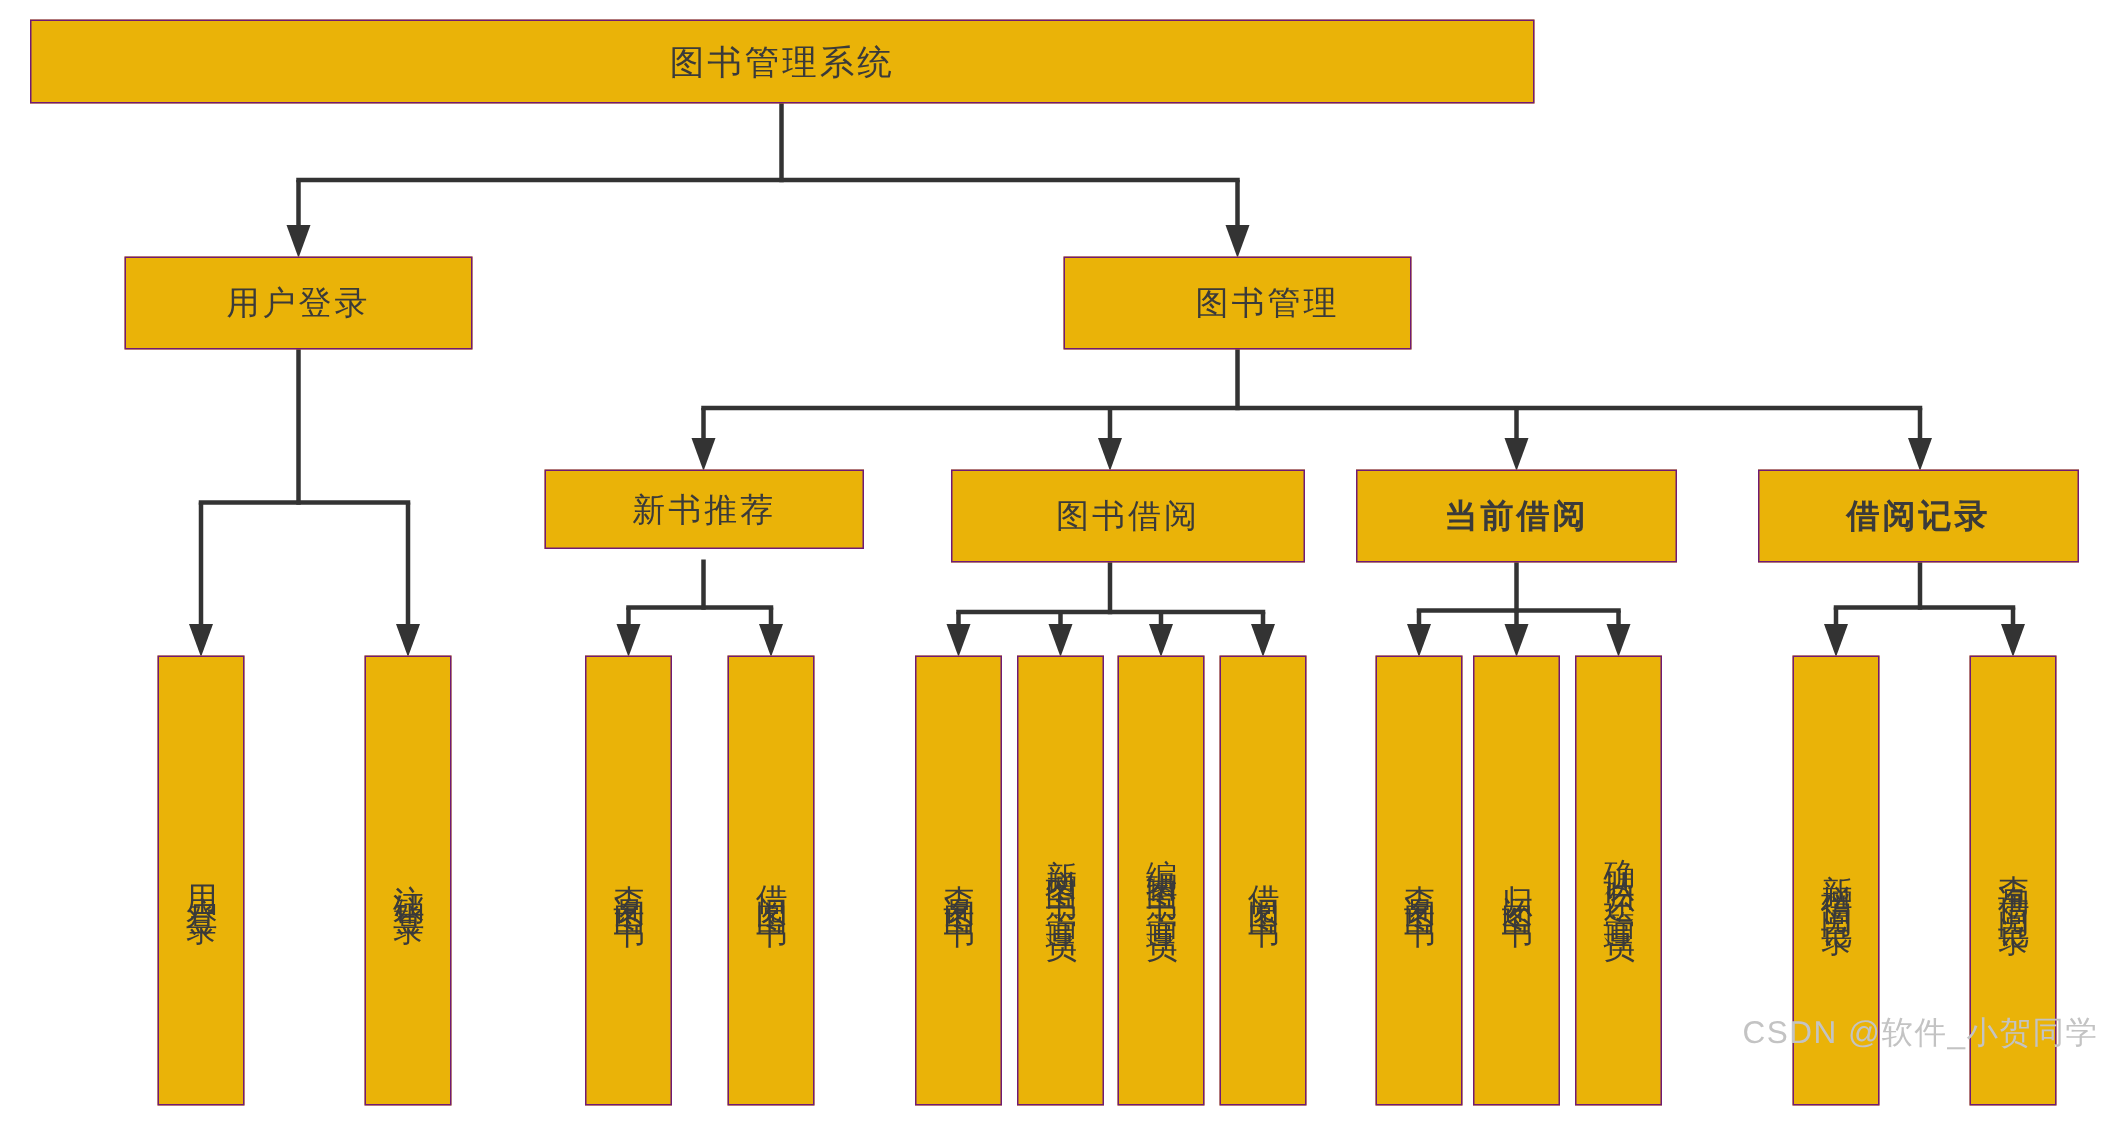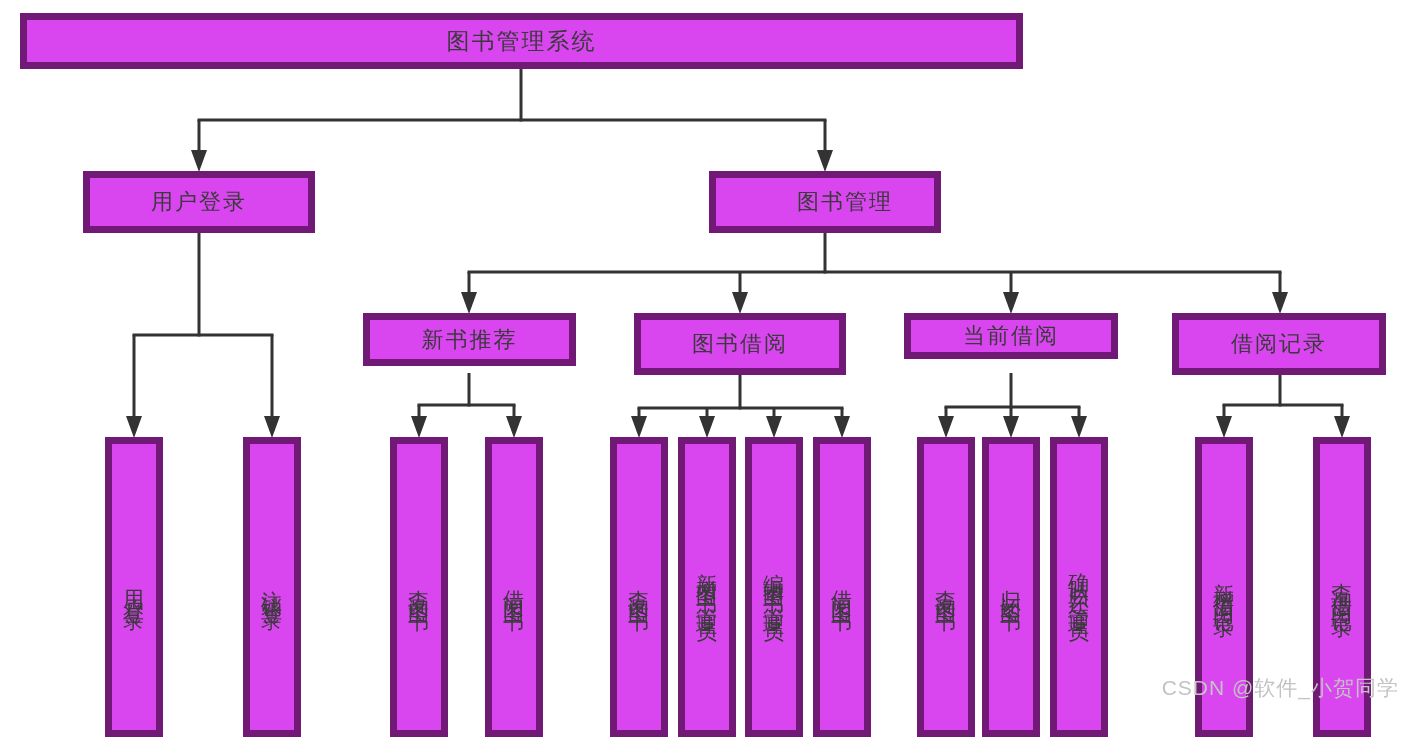--- a/index.html
+++ b/index.html
@@ -12,22 +12,22 @@
     overflow: hidden;
   }
   .connectors {
     position: absolute;
     left: 0; top: 0;
     width: 1405px; height: 747px;
   }
   .node {
     position: absolute;
     box-sizing: border-box;
-    background: #d946ef;
-    border: 7px solid #701a75;
+    background: #eab308;
+    border: 1px solid #701a75;
     color: #3a3a3a;
     display: flex;
     align-items: center;
     justify-content: center;
     text-align: center;
   }
   .hbox {
     font-size: 22px;
     letter-spacing: 2px;
     line-height: 1;
@@ -110,23 +110,23 @@
       <polygon points="1216,416 1232,416 1224,438" fill="#333333"></polygon>
       <polygon points="1334,416 1350,416 1342,438" fill="#333333"></polygon>
     </svg>
 
   <div class="node hbox root" style="left:20px; top:13px; width:1003px; height:56px;">图书管理系统</div>
 
   <div class="node hbox" style="left:83px; top:171px; width:232px; height:62px;">用户登录</div>
   <div class="node hbox" style="left:709px; top:171px; width:232px; height:62px;padding-left:40px;">图书管理</div>
 
   <div class="node hbox" style="left:363px; top:313px; width:213px; height:53px;">新书推荐</div>
-  <div class="node hbox" style="left:634px; top:313px; width:212px; height:62px;">图书借阅</div>
-  <div class="node hbox" style="left:904px; top:313px; width:214px; height:46px;">当前借阅</div>
-  <div class="node hbox" style="left:1172px; top:313px; width:214px; height:62px;">借阅记录</div>
+  <div class="node hbox" style="left:634px; top:313px; width:236px; height:62px;">图书借阅</div>
+  <div class="node hbox" style="left:904px; top:313px; width:214px; height:62px;font-weight:bold;">当前借阅</div>
+  <div class="node hbox" style="left:1172px; top:313px; width:214px; height:62px;font-weight:bold;">借阅记录</div>
 
   <div class="node vbox" style="left:105px; top:437px; width:58px; height:300px;">用户登录</div>
   <div class="node vbox" style="left:243px; top:437px; width:58px; height:300px;">注销登录</div>
 
   <div class="node vbox" style="left:390px; top:437px; width:58px; height:300px;">查询图书</div>
   <div class="node vbox" style="left:485px; top:437px; width:58px; height:300px;">借阅图书</div>
 
   <div class="node vbox" style="left:610px; top:437px; width:58px; height:300px;">查询图书</div>
   <div class="node vbox" style="left:678px; top:437px; width:58px; height:300px;">新增图书（管理员）</div>
   <div class="node vbox" style="left:745px; top:437px; width:58px; height:300px;">编辑图书（管理员）</div>

